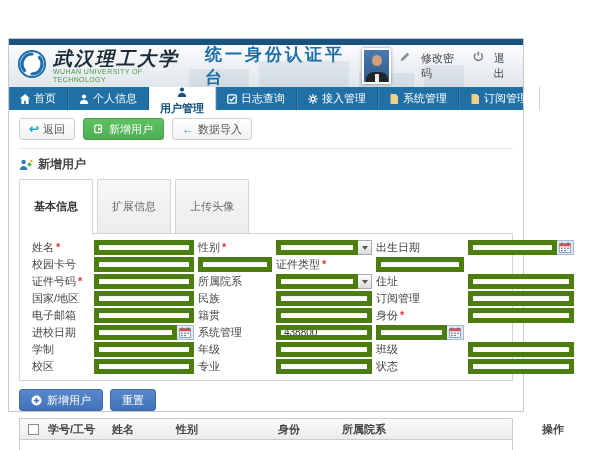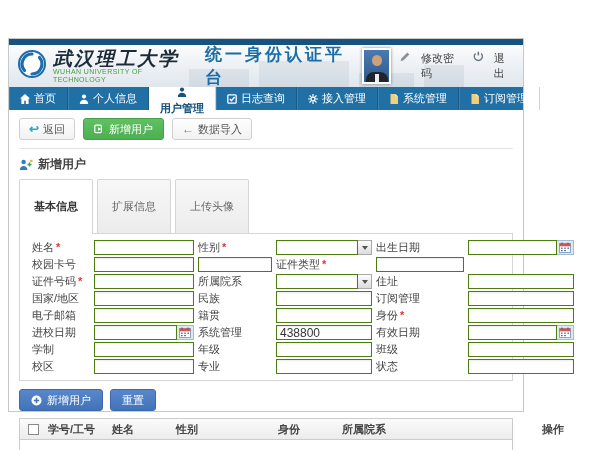--- a/index.html
+++ b/index.html
@@ -41,21 +41,21 @@
   .sect-title{font-size:12px;font-weight:bold;color:#444;}
   
   .tabs{display:flex;margin-top:6px;position:relative;z-index:2;}
   .tab{height:21px;line-height:21px;padding:16px 14px;font-size:11px;color:#666;background:linear-gradient(#f7f7f7,#ececec);border:1px solid #d5d5d5;border-bottom:none;margin-right:4px;cursor:pointer;border-radius:2px 2px 0 0;}
   .tab.active{background:#fff;color:#333;font-weight:bold;height:22px;margin-bottom:-1px;}
   .panel{border:1px solid #d5d5d5;background:#fff;padding:5px 8px 5px 12px;position:relative;z-index:1;}
   .frow{display:grid;grid-template-columns:58px 100px 74px 96px 88px 106px;column-gap:4px;align-items:center;height:17px;}
   .flabel{font-size:11px;color:#444;white-space:nowrap;}
   .req{color:#e0342f;font-weight:bold;margin-left:2px;}
   .fwrap{display:flex;align-items:stretch;height:15px;}
-  .fin{flex:1;min-width:0;height:15px;border:1px solid #4d7c0f;box-shadow:inset 0 1px 2px rgba(0,0,0,0.08);font-size:12px;padding:0 3px;box-sizing:border-box;background:#fff;color:#333;outline:none;}
+  .fin{flex:1;min-width:0;height:15px;border:5px solid #4d7c0f;box-shadow:inset 0 1px 2px rgba(0,0,0,0.08);font-size:10px;padding:0 3px;box-sizing:border-box;background:#fff;color:#333;outline:none;}
   .selbtn{flex:0 0 14px;border:1px solid #a9a9a9;border-left:none;background:linear-gradient(#fdfdfd,#dcdcdc);display:flex;align-items:center;justify-content:center;cursor:pointer;box-sizing:border-box;}
   .tri{width:0;height:0;border-left:3px solid transparent;border-right:3px solid transparent;border-top:4px solid #555;}
   .calbtn{flex:0 0 17px;border:1px solid #a4bdd6;border-left:none;background:#dce9f5;display:flex;align-items:center;justify-content:center;cursor:pointer;box-sizing:border-box;}
   
   .actions{display:flex;gap:7px;margin-top:8px;}
   .bbtn{display:flex;align-items:center;gap:5px;height:22px;padding:0 11px;background:linear-gradient(#5888cb,#4273b8);border:1px solid #3d69a9;border-radius:3px;font-size:11px;color:#fff;cursor:pointer;box-sizing:border-box;}
   
   .tablebox{margin-top:7px;border:1px solid #ccc;}
   .thead{display:grid;grid-template-columns:26px 64px 64px 102px 64px 200px 1fr;align-items:center;height:20px;background:linear-gradient(#fbfbfb,#ececec);border-bottom:1px solid #ccc;}
   .th{font-size:11px;font-weight:bold;color:#444;padding-left:2px;white-space:nowrap;}
@@ -307,21 +307,20 @@
                   <rect x="2" y="8" width="1.6" height="1.2"></rect>
                   <rect x="5.2" y="8" width="1.6" height="1.2"></rect>
                 </g>
               </svg>
             </span>
           </div>
         <label class="flabel"><span>系统管理</span><span class="req"></span></label>
         <div class="fwrap">
             <input class="fin" value="438800" style="">
           </div>
-        <label class="flabel"><span>有效日期</span><span class="req"></span></label>
         <div class="fwrap">
             <input class="fin" value="" style="">
             <span class="calbtn">
               <svg width="12" height="11" viewBox="0 0 12 11">
                 <rect x="0.5" y="1.5" width="11" height="9" fill="#fff" stroke="#8fa6bd"></rect>
                 <rect x="0.5" y="1.5" width="11" height="2.8" fill="#d9534f"></rect>
                 <path d="M3 0.5v2M9 0.5v2" stroke="#555"></path>
                 <g fill="#3b5f8f">
                   <rect x="2" y="5.6" width="1.6" height="1.2"></rect>
                   <rect x="5.2" y="5.6" width="1.6" height="1.2"></rect>

